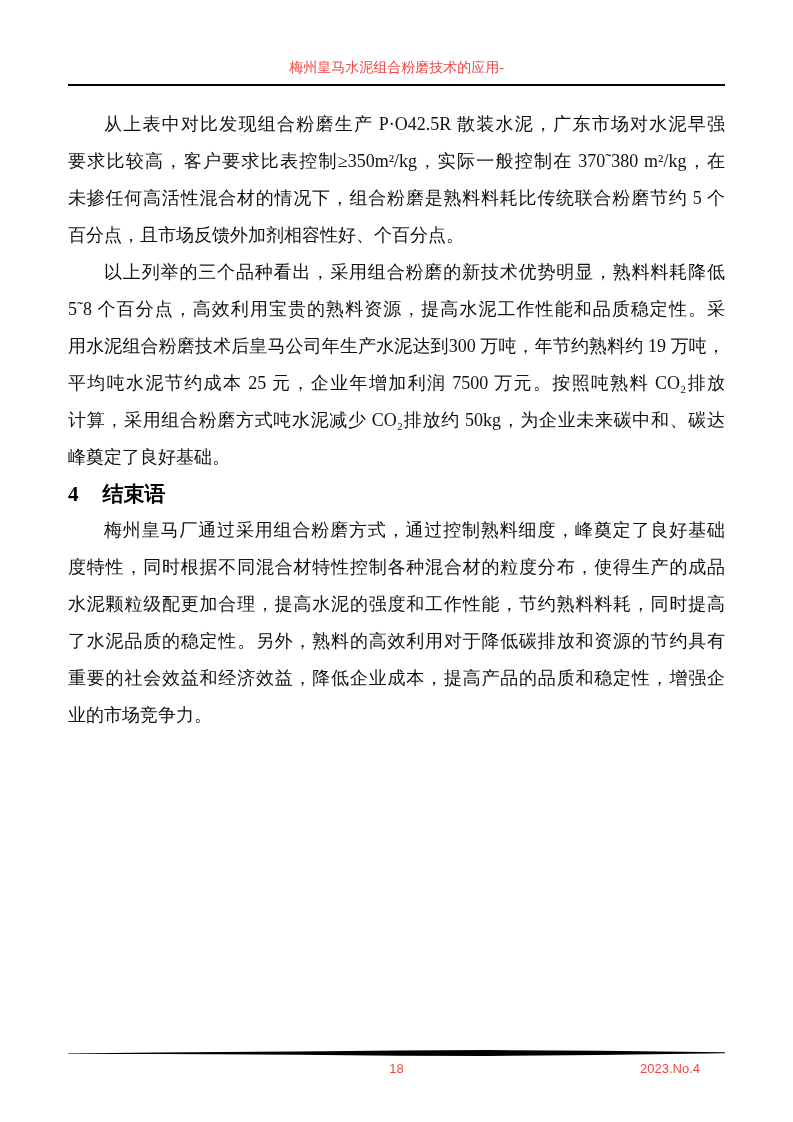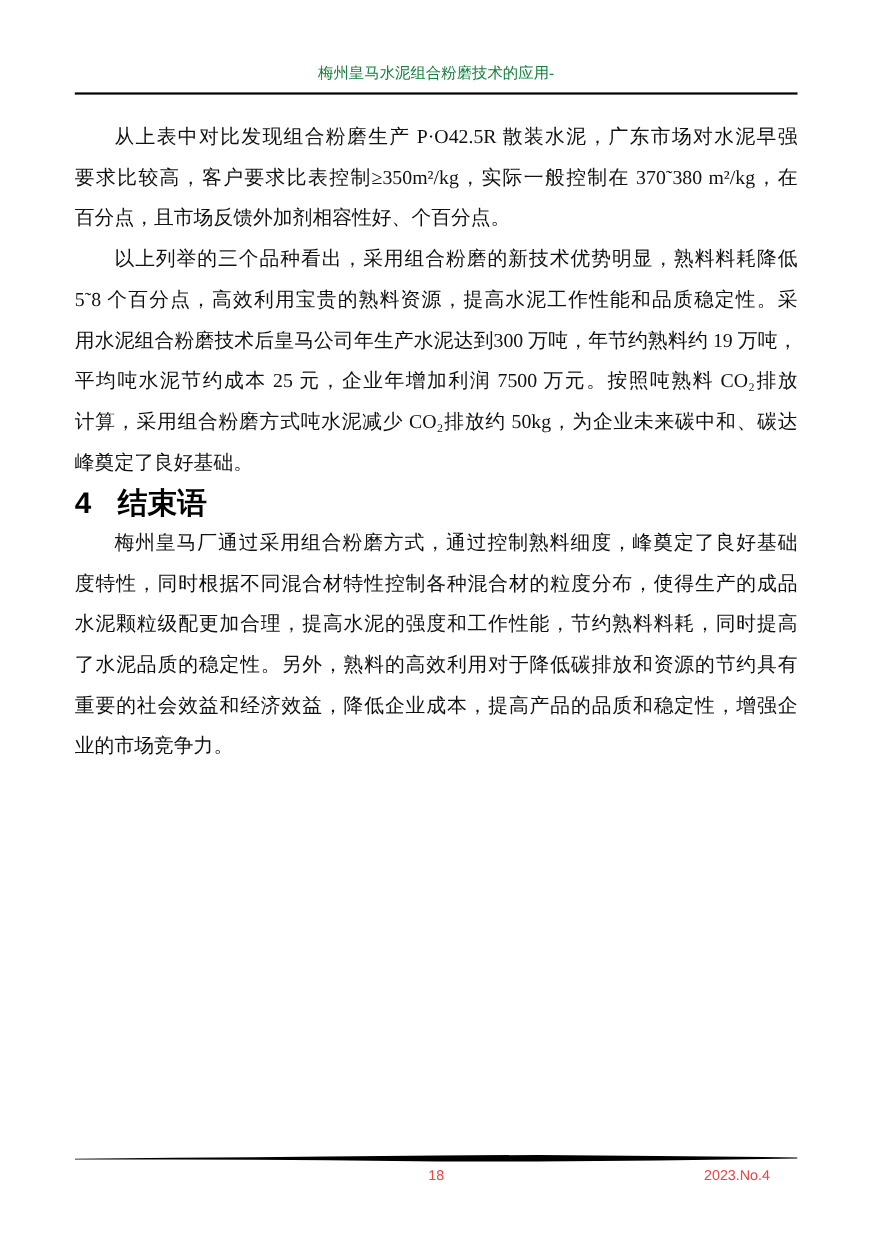--- a/index.html
+++ b/index.html
@@ -14,21 +14,21 @@
     overflow: hidden;
   }
   .header {
     margin: 0 68px;
     padding-top: 57px;
   }
   .header-title {
     text-align: center;
     font-size: 14px;
     line-height: 22px;
-    color: #15803d;
+    color: #ef4444;
   }
   .header-rule {
     border: none;
     border-top: 2px solid #000;
     margin: 5px 0 0 0;
   }
   .content {
     margin: 0 68px;
     padding-top: 20px;
   }
@@ -39,23 +39,23 @@
     overflow: hidden;
     text-align: justify;
     text-align-last: justify;
     white-space: normal;
   }
   .line.indent { text-indent: 36px; }
   .line.para-end { text-align-last: left; }
   .section-heading {
     height: 36px;
     line-height: 36px;
-    font-family: Liberation Sans, sans-serif;
+    font-family: Liberation Serif, serif;
     font-weight: bold;
-    font-size: 27px;
+    font-size: 21px;
     color: #000;
   }
   .section-heading .sec-num { margin-right: 24px; }
   .footer {
     position: absolute;
     left: 68px;
     right: 68px;
     top: 1049px;
   }
   .footer-rule-svg { display: block; }
@@ -85,20 +85,21 @@
 
   <div class="header">
     <div class="header-title">梅州皇马水泥组合粉磨技术的应用-</div>
     <hr class="header-rule">
   </div>
 
   <div class="content">
 
     <div class="line indent">从上表中对比发现组合粉磨生产 P·O42.5R 散装水泥，广东市场对水泥早强</div>
     <div class="line">要求比较高，客户要求比表控制≥350m²/kg，实际一般控制在 370˜380 m²/kg，在</div>
+    <div class="line">未掺任何高活性混合材的情况下，组合粉磨是熟料料耗比传统联合粉磨节约 5 个</div>
     <div class="line para-end">百分点，且市场反馈外加剂相容性好、个百分点。</div>
 
     <div class="line indent">以上列举的三个品种看出，采用组合粉磨的新技术优势明显，熟料料耗降低</div>
     <div class="line">5˜8 个百分点，高效利用宝贵的熟料资源，提高水泥工作性能和品质稳定性。采</div>
     <div class="line">用水泥组合粉磨技术后皇马公司年生产水泥达到300 万吨，年节约熟料约 19 万吨，</div>
     <div class="line">平均吨水泥节约成本 25 元，企业年增加利润 7500 万元。按照吨熟料 CO₂排放 850kg</div>
     <div class="line">计算，采用组合粉磨方式吨水泥减少 CO₂排放约 50kg，为企业未来碳中和、碳达</div>
     <div class="line para-end">峰奠定了良好基础。</div>
 
     <div class="section-heading">

